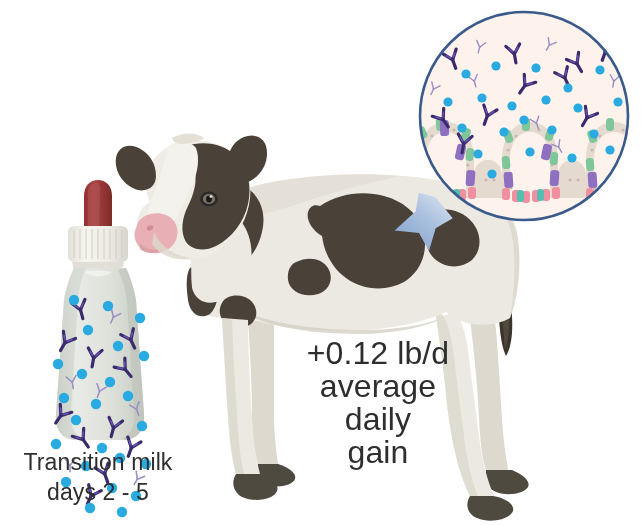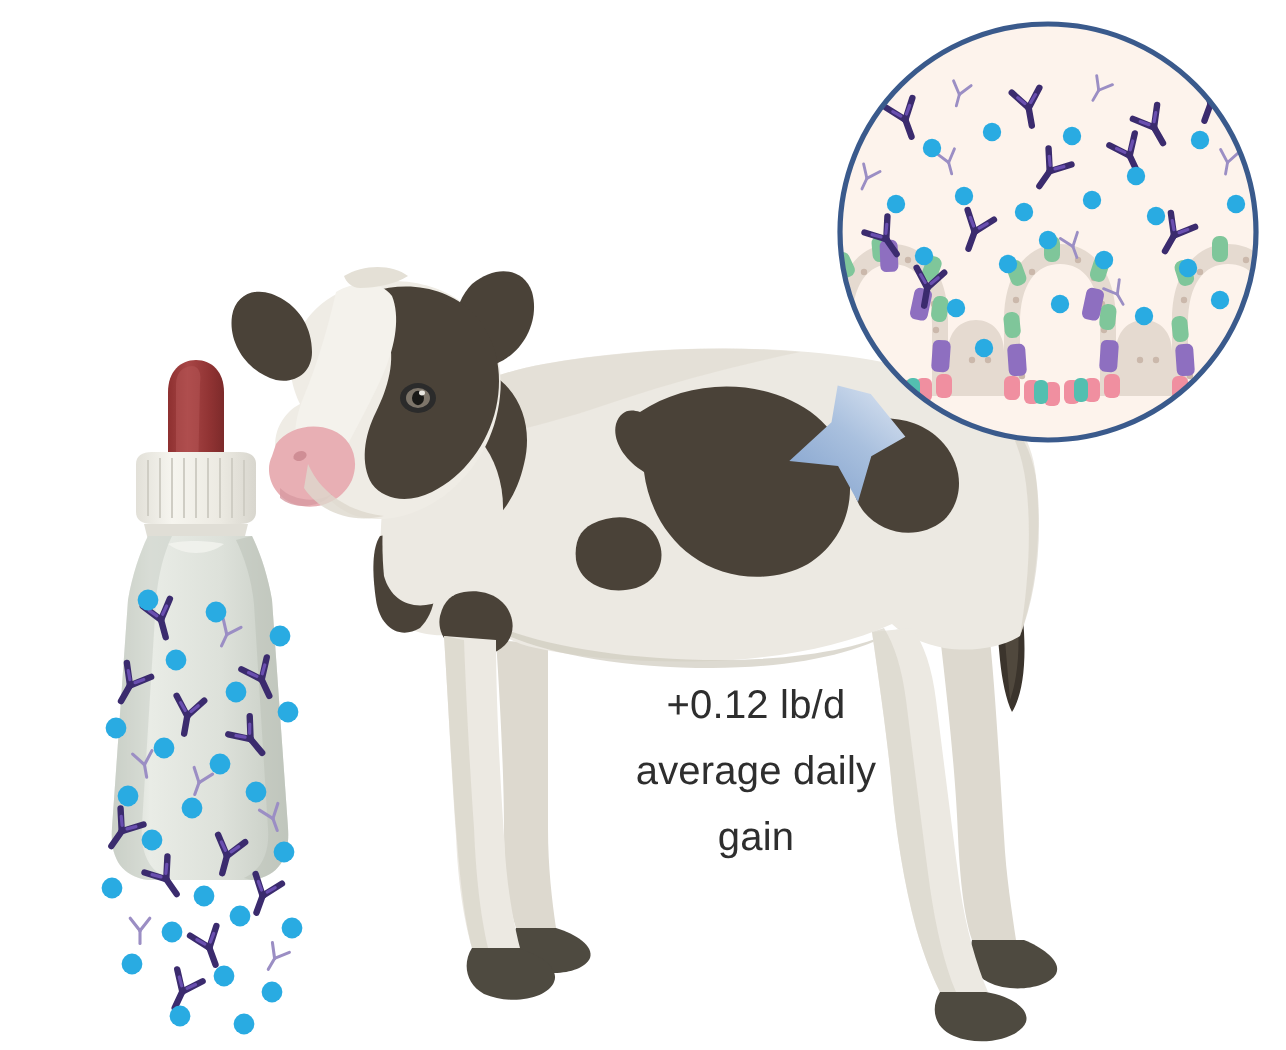--- a/index.html
+++ b/index.html
@@ -28,21 +28,21 @@
   }
   #bottle-caption {
     left: 0px;
     top: 447px;
     width: 196px;
   }
   #gain-caption {
     left: 292px;
     top: 337px;
     width: 172px;
-    font-size: 20px;
+    font-size: 32px;
     line-height: 33px;
   }
 </style>
 </head>
 <body>
 
 <div id="canvas">
 
   <svg class="layer" width="643" height="525" viewBox="0 0 643 525">
     <defs>
@@ -653,18 +653,20 @@
           <circle cx="60" cy="132" r="4.6" fill="#29abe2"></circle>
           <circle cx="112" cy="130" r="4.6" fill="#29abe2"></circle>
           <circle cx="154" cy="136" r="4.6" fill="#29abe2"></circle>
           <circle cx="192" cy="128" r="4.6" fill="#29abe2"></circle>
           <circle cx="74" cy="152" r="4.6" fill="#29abe2"></circle>
         </g>
     </g>
     <circle cx="524" cy="116" r="104" fill="none" stroke="#3a5a8c" stroke-width="2.6"></circle>
   </svg>
 
+  <div id="bottle-caption" class="caption">Transition milk
+days 2 - 5</div>
 
   <div id="gain-caption" class="caption">+0.12 lb/d
 average daily
 gain</div>
 
 </div>
 
 </body></html>

